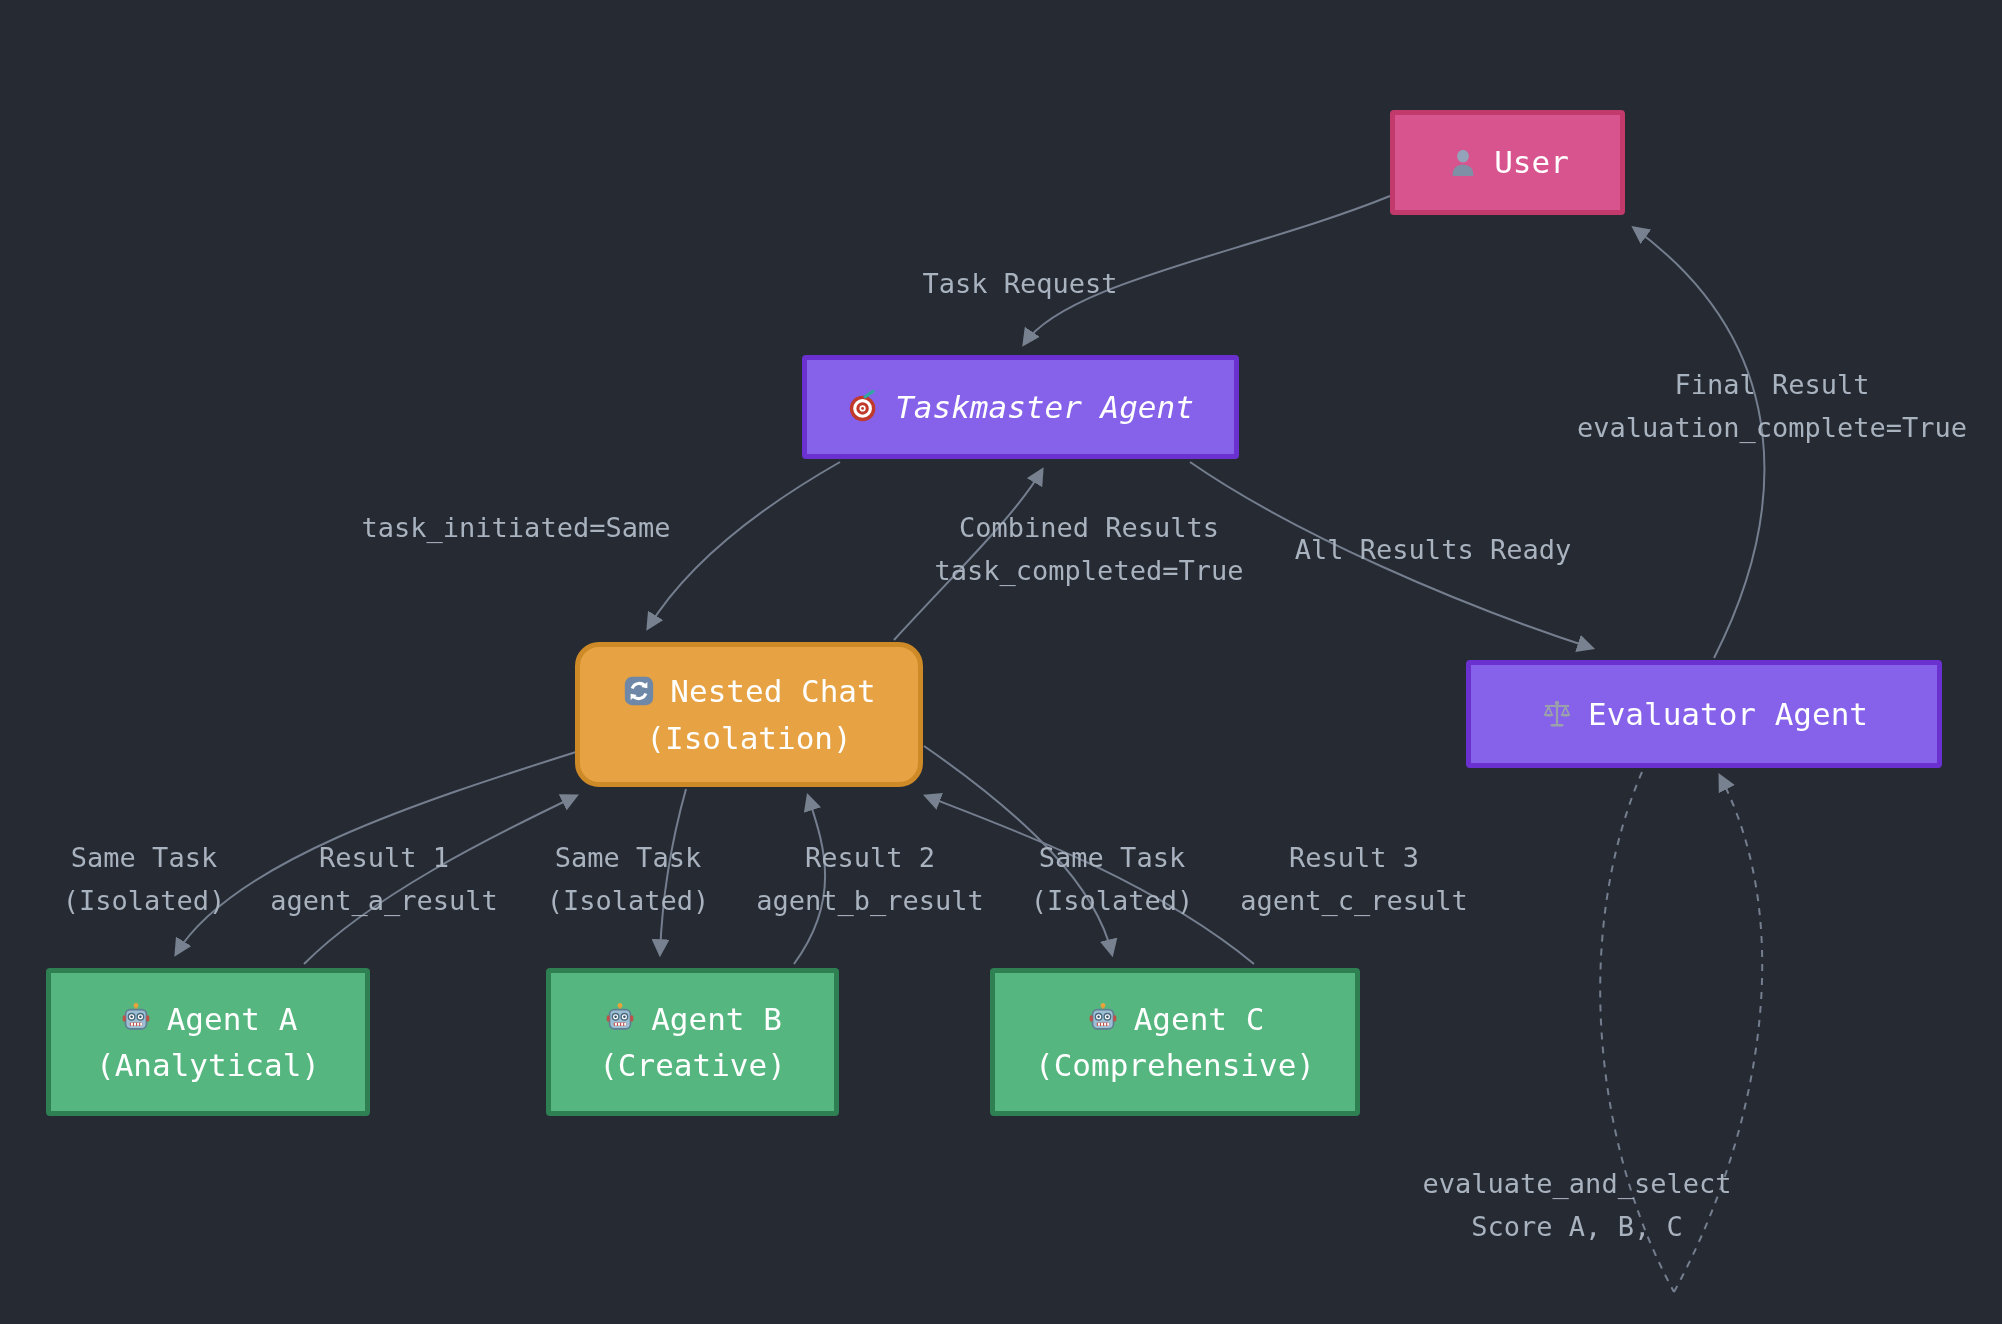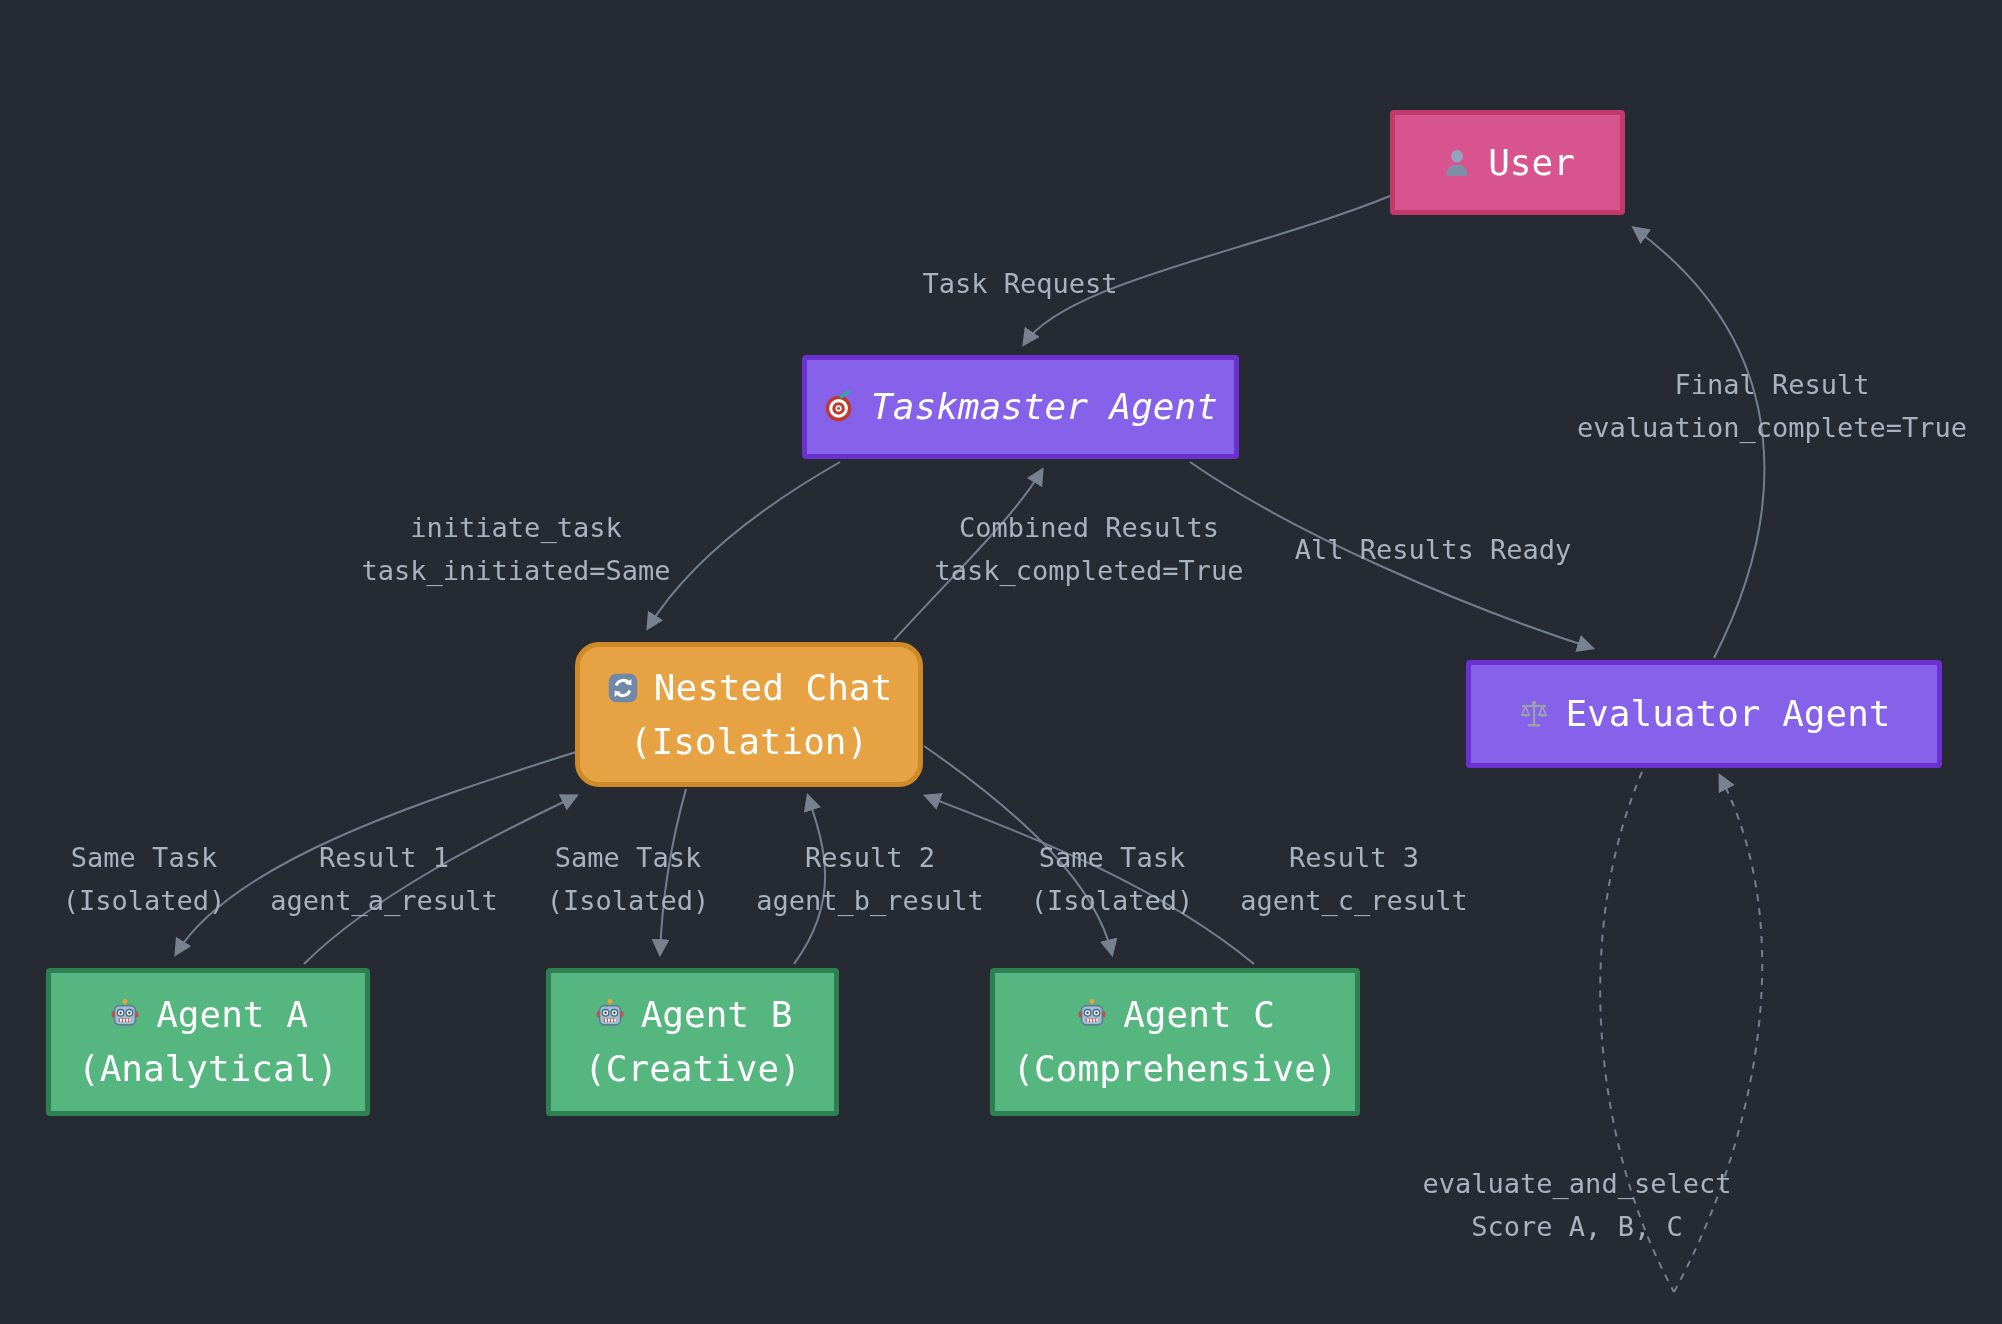--- a/index.html
+++ b/index.html
@@ -6,21 +6,21 @@
   body{
     width:2002px;height:1324px;overflow:hidden;
     background:#262b33;
     font-family:"DejaVu Sans Mono","Liberation Mono",monospace;
   }
   #diagram{position:relative;width:2002px;height:1324px;}
   #edges{position:absolute;left:0;top:0;}
   .node{
     position:absolute;box-sizing:border-box;
     display:flex;flex-direction:column;align-items:center;justify-content:center;
-    color:#ffffff;font-size:36px;line-height:1.5;
+    color:#ffffff;font-size:31px;line-height:1.5;
     border-style:solid;border-width:5px;border-radius:4px;
     text-align:center;
   }
   .node .row{display:flex;align-items:center;gap:14px;white-space:nowrap;}
   .node .icon{display:inline-flex;width:34px;height:34px;}
   .node .icon svg{width:34px;height:34px;}
   .edge-label{
     position:absolute;transform:translate(-50%,0);
     color:#a9b2bf;font-size:27px;line-height:1.6;
     text-align:center;white-space:nowrap;
@@ -50,21 +50,20 @@
         <path d="M 1254 964 C 1152 880 1014 830 926 796" fill="none" stroke="#747e8f" stroke-width="2" marker-end="url(#arrow)"></path>
         <path d="M 1642 772 C 1574 930 1592 1142 1674 1292" fill="none" stroke="#747e8f" stroke-width="2" stroke-dasharray="7 7"></path>
         <path d="M 1674 1292 C 1756 1142 1800 930 1720 776" fill="none" stroke="#747e8f" stroke-width="2" stroke-dasharray="7 7" marker-end="url(#arrow)"></path>
       </g>
   </svg>
   <div id="labels">
       <div class="edge-label" style="left: 1020px; top: 262px;">
         <div>Task Request</div>
       </div>
       <div class="edge-label" style="left: 516px; top: 506px;">
-        <div>initiate_task</div>
         <div>task_initiated=Same</div>
       </div>
       <div class="edge-label" style="left: 1089px; top: 506px;">
         <div>Combined Results</div>
         <div>task_completed=True</div>
       </div>
       <div class="edge-label" style="left: 1433px; top: 528px;">
         <div>All Results Ready</div>
       </div>
       <div class="edge-label" style="left: 1772px; top: 363px;">

